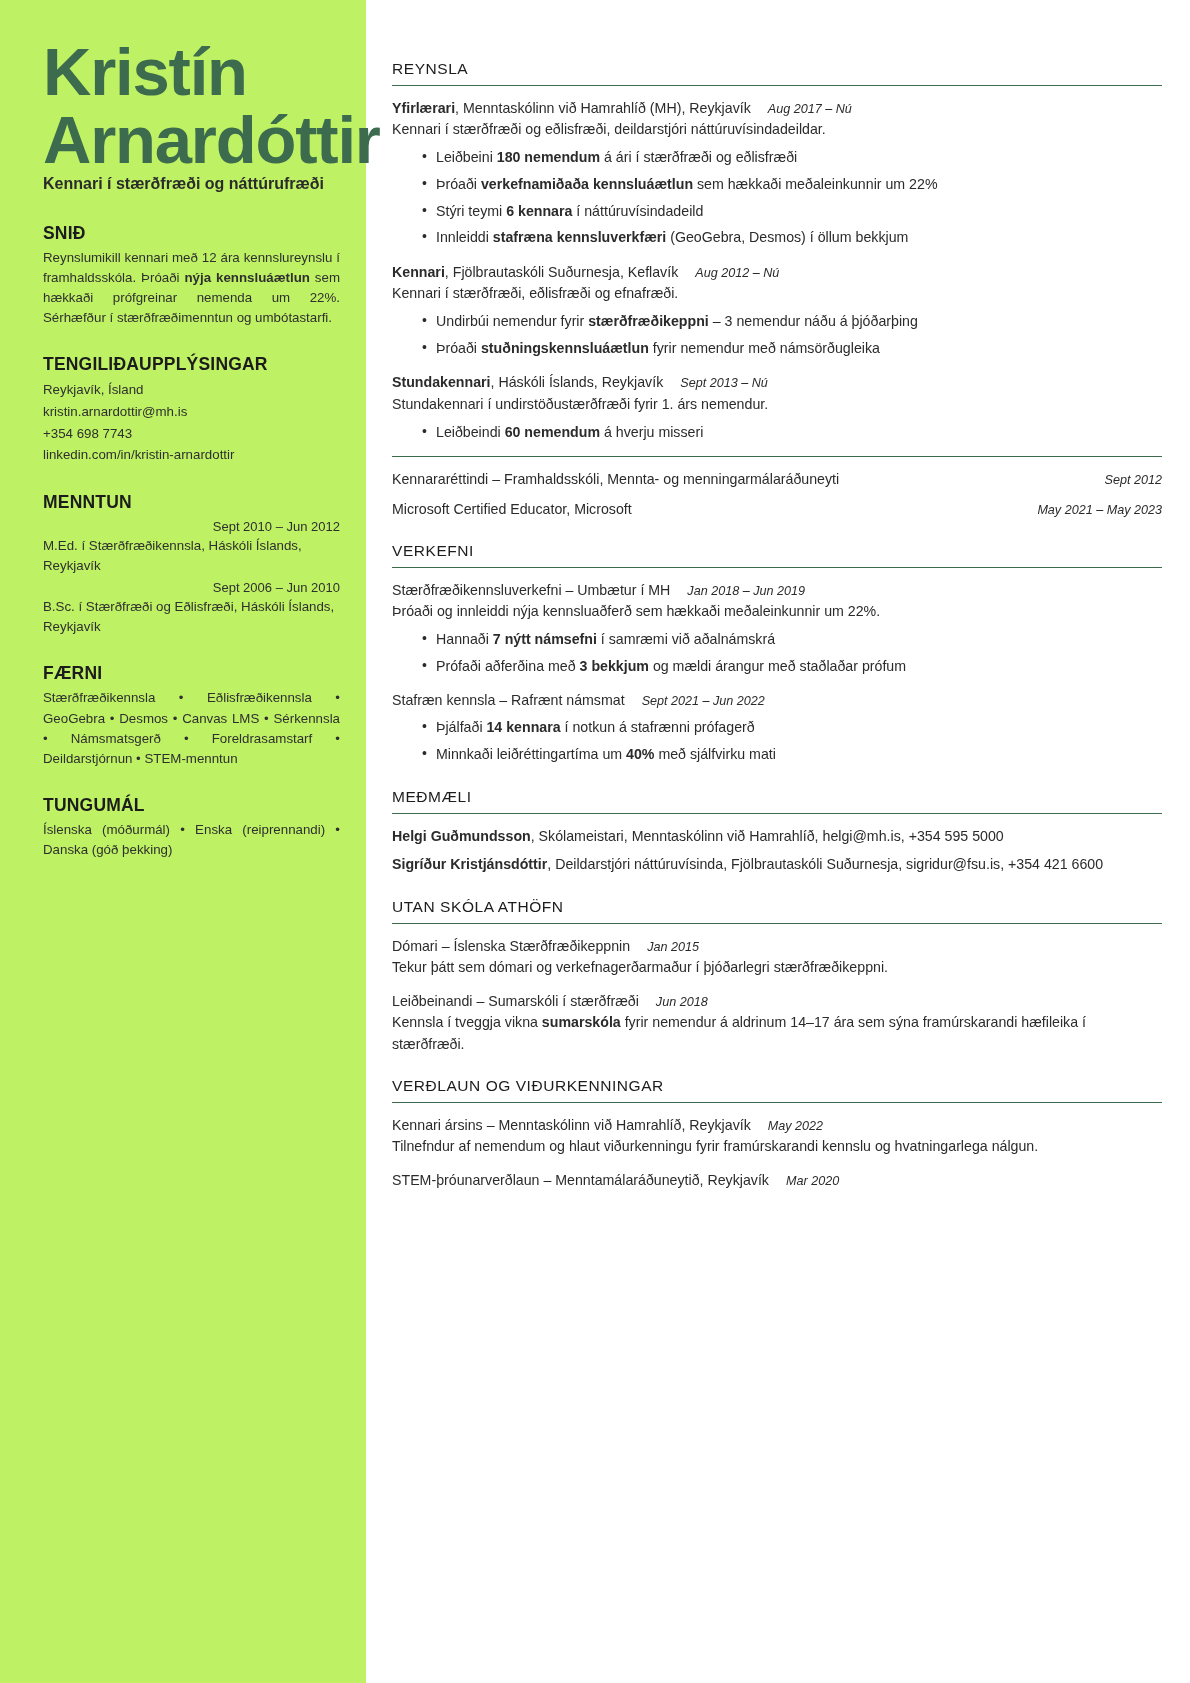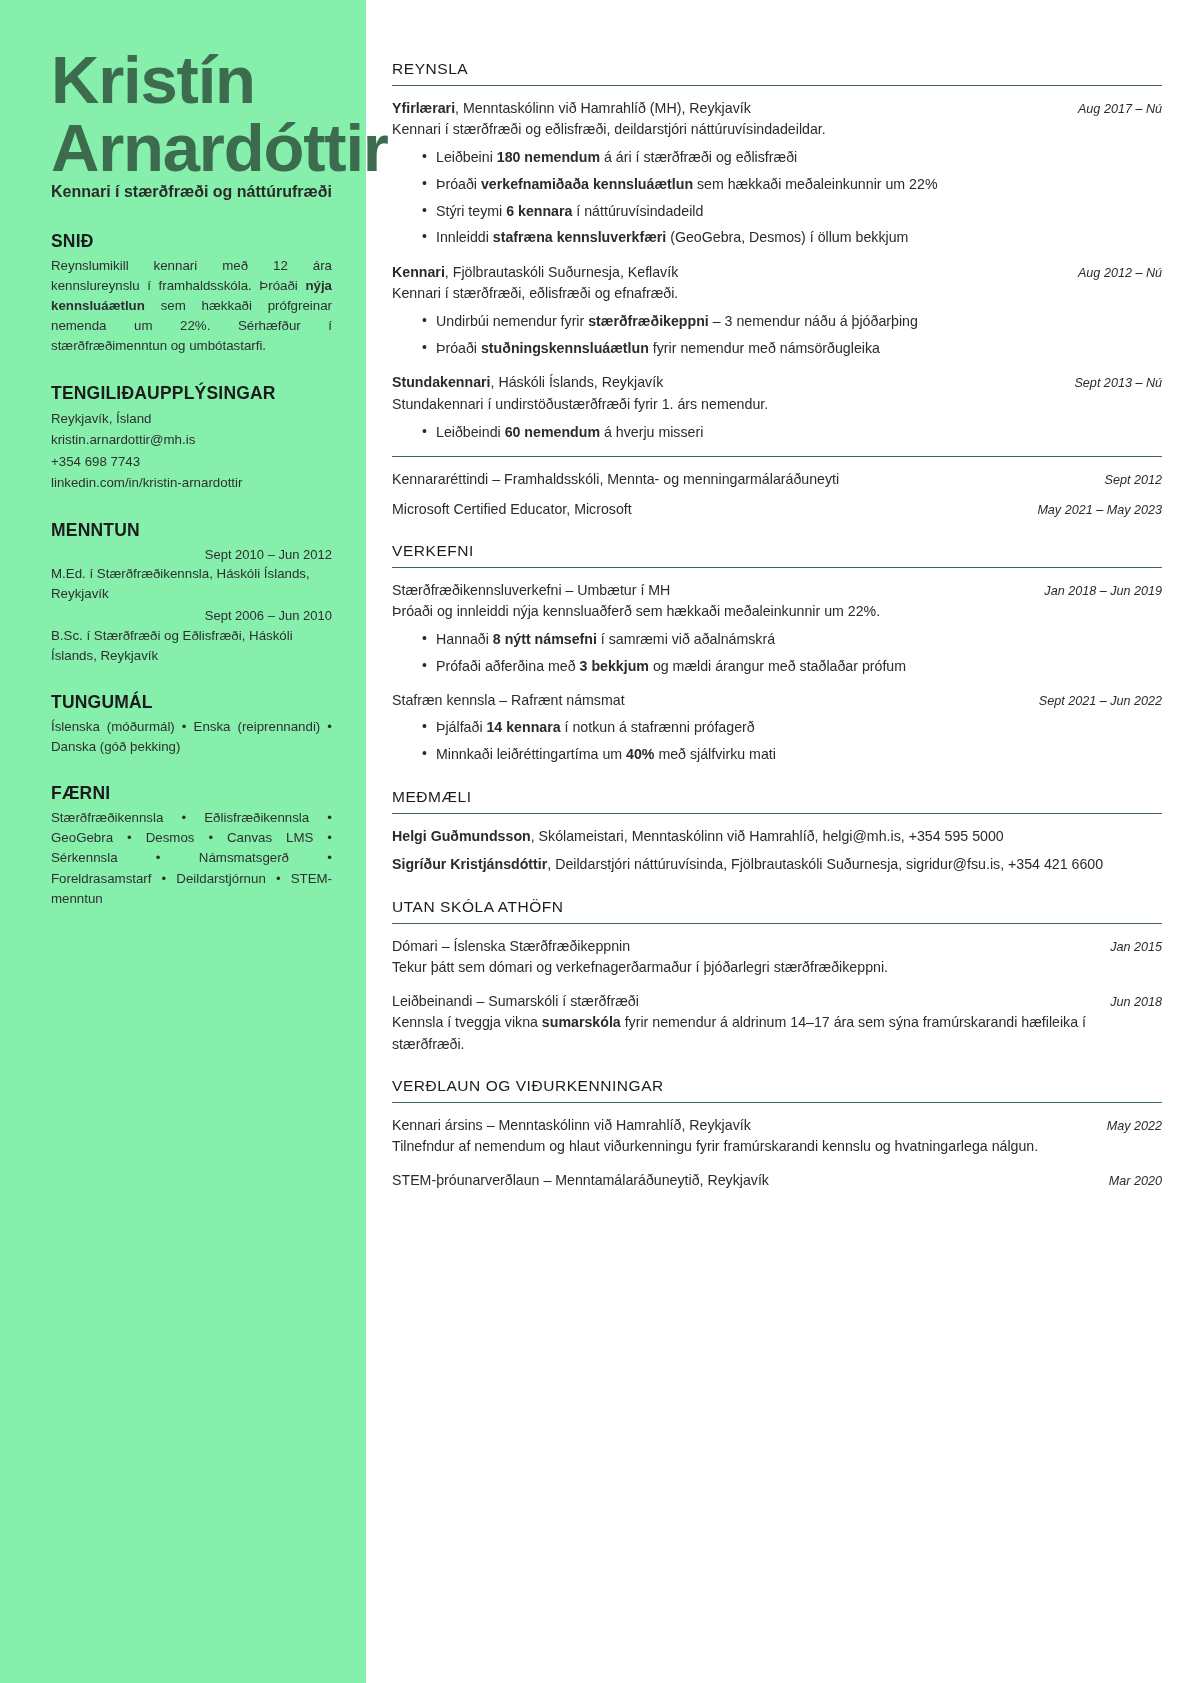--- a/index.html
+++ b/index.html
@@ -12,22 +12,22 @@
     color: #2b2b2b;
     position: relative;
     overflow: hidden;
   }
 
   .page { display: flex; width: 1190px; height: 1683px; }
 
   
   .sidebar {
     width: 366px;
-    background: #86efac;
-    padding: 8px;
+    background: #bef264;
+    padding: 0;
     flex: 0 0 366px;
   }
 
   .sidebar-inner { padding: 0 26px 0 43px; }
 
   .name-block { padding: 38px 0 0 0; }
 
   .name-line {
     font-size: 67px;
     font-weight: bold;
@@ -105,21 +105,20 @@
 
   .rule {
     border-bottom: 1.3px solid #3c6b4e;
     margin-bottom: 12px;
   }
 
   .entry { margin-bottom: 13px; }
 
   .entry-head {
     display: flex;
-    justify-content: space-between;
     align-items: baseline;
     gap: 17px;
   }
 
   .entry-title {
     font-size: 14.2px;
     color: #2b2b2b;
     line-height: 1.42;
   }
 
@@ -224,27 +223,27 @@
           <div class="edu-date">Sept 2010 – Jun 2012</div>
           <div class="edu-desc">M.Ed. í Stærðfræðikennsla, Háskóli Íslands, Reykjavík</div>
         </div>
         <div>
           <div class="edu-date">Sept 2006 – Jun 2010</div>
           <div class="edu-desc">B.Sc. í Stærðfræði og Eðlisfræði, Háskóli Íslands, Reykjavík</div>
         </div>
       </section>
 
       <section class="side-section">
+        <div class="side-heading">FÆRNI</div>
+        <div class="side-text">Stærðfræðikennsla • Eðlisfræðikennsla • GeoGebra • Desmos • Canvas LMS • Sérkennsla • Námsmatsgerð • Foreldrasamstarf • Deildarstjórnun • STEM-menntun</div>
+      </section>
+
+      <section class="side-section">
         <div class="side-heading">TUNGUMÁL</div>
         <div class="side-text">Íslenska (móðurmál) • Enska (reiprennandi) • Danska (góð þekking)</div>
-      </section>
-
-      <section class="side-section">
-        <div class="side-heading">FÆRNI</div>
-        <div class="side-text">Stærðfræðikennsla • Eðlisfræðikennsla • GeoGebra • Desmos • Canvas LMS • Sérkennsla • Námsmatsgerð • Foreldrasamstarf • Deildarstjórnun • STEM-menntun</div>
       </section>
 
     </div>
   </aside>
 
   <main class="main">
 
     <section class="main-section">
       <div class="main-heading">REYNSLA</div>
       <div class="rule"></div>
@@ -303,21 +302,21 @@
       <div class="main-heading">VERKEFNI</div>
       <div class="rule"></div>
 
       <div class="entry">
         <div class="entry-head">
           <div class="entry-title">Stærðfræðikennsluverkefni – Umbætur í MH</div>
           <div class="entry-date">Jan 2018 – Jun 2019</div>
         </div>
         <div class="entry-sub">Þróaði og innleiddi nýja kennsluaðferð sem hækkaði meðaleinkunnir um 22%.</div>
         <ul class="bullets">
-          <li><span>Hannaði </span><b>8 nýtt námsefni</b><span> í samræmi við aðalnámskrá</span></li>
+          <li><span>Hannaði </span><b>7 nýtt námsefni</b><span> í samræmi við aðalnámskrá</span></li>
           <li><span>Prófaði aðferðina með </span><b>3 bekkjum</b><span> og mældi árangur með staðlaðar prófum</span></li>
         </ul>
       </div>
 
       <div class="entry">
         <div class="entry-head">
           <div class="entry-title">Stafræn kennsla – Rafrænt námsmat</div>
           <div class="entry-date">Sept 2021 – Jun 2022</div>
         </div>
         <ul class="bullets">

